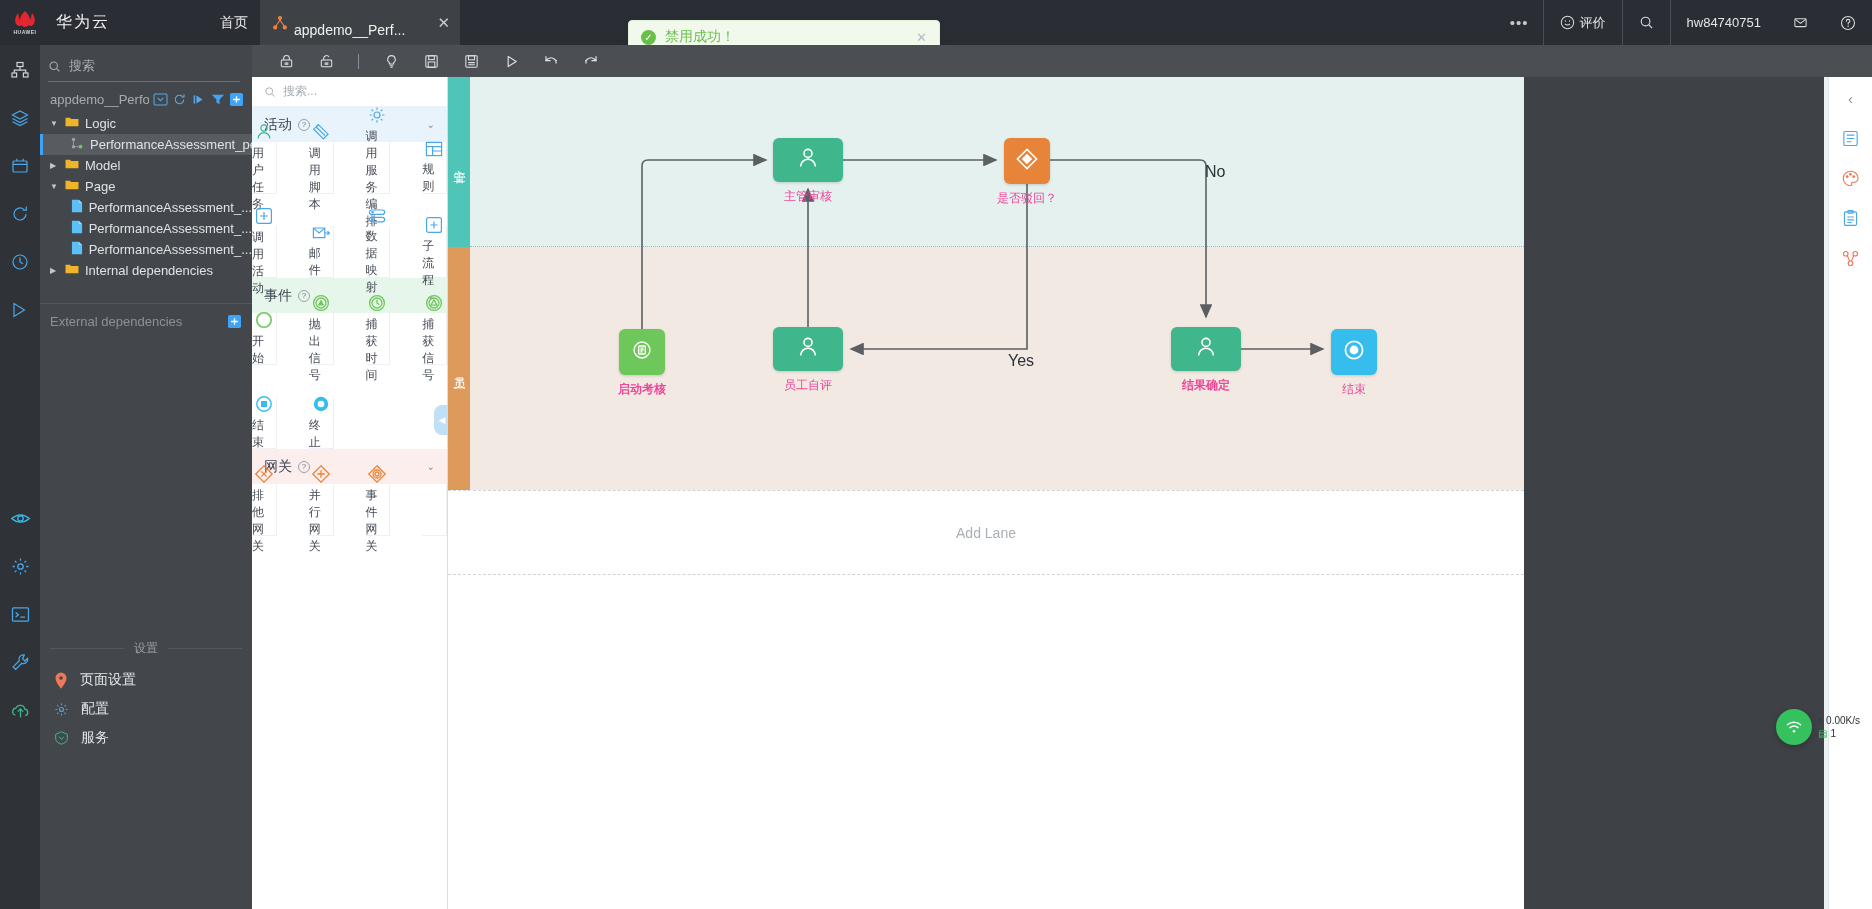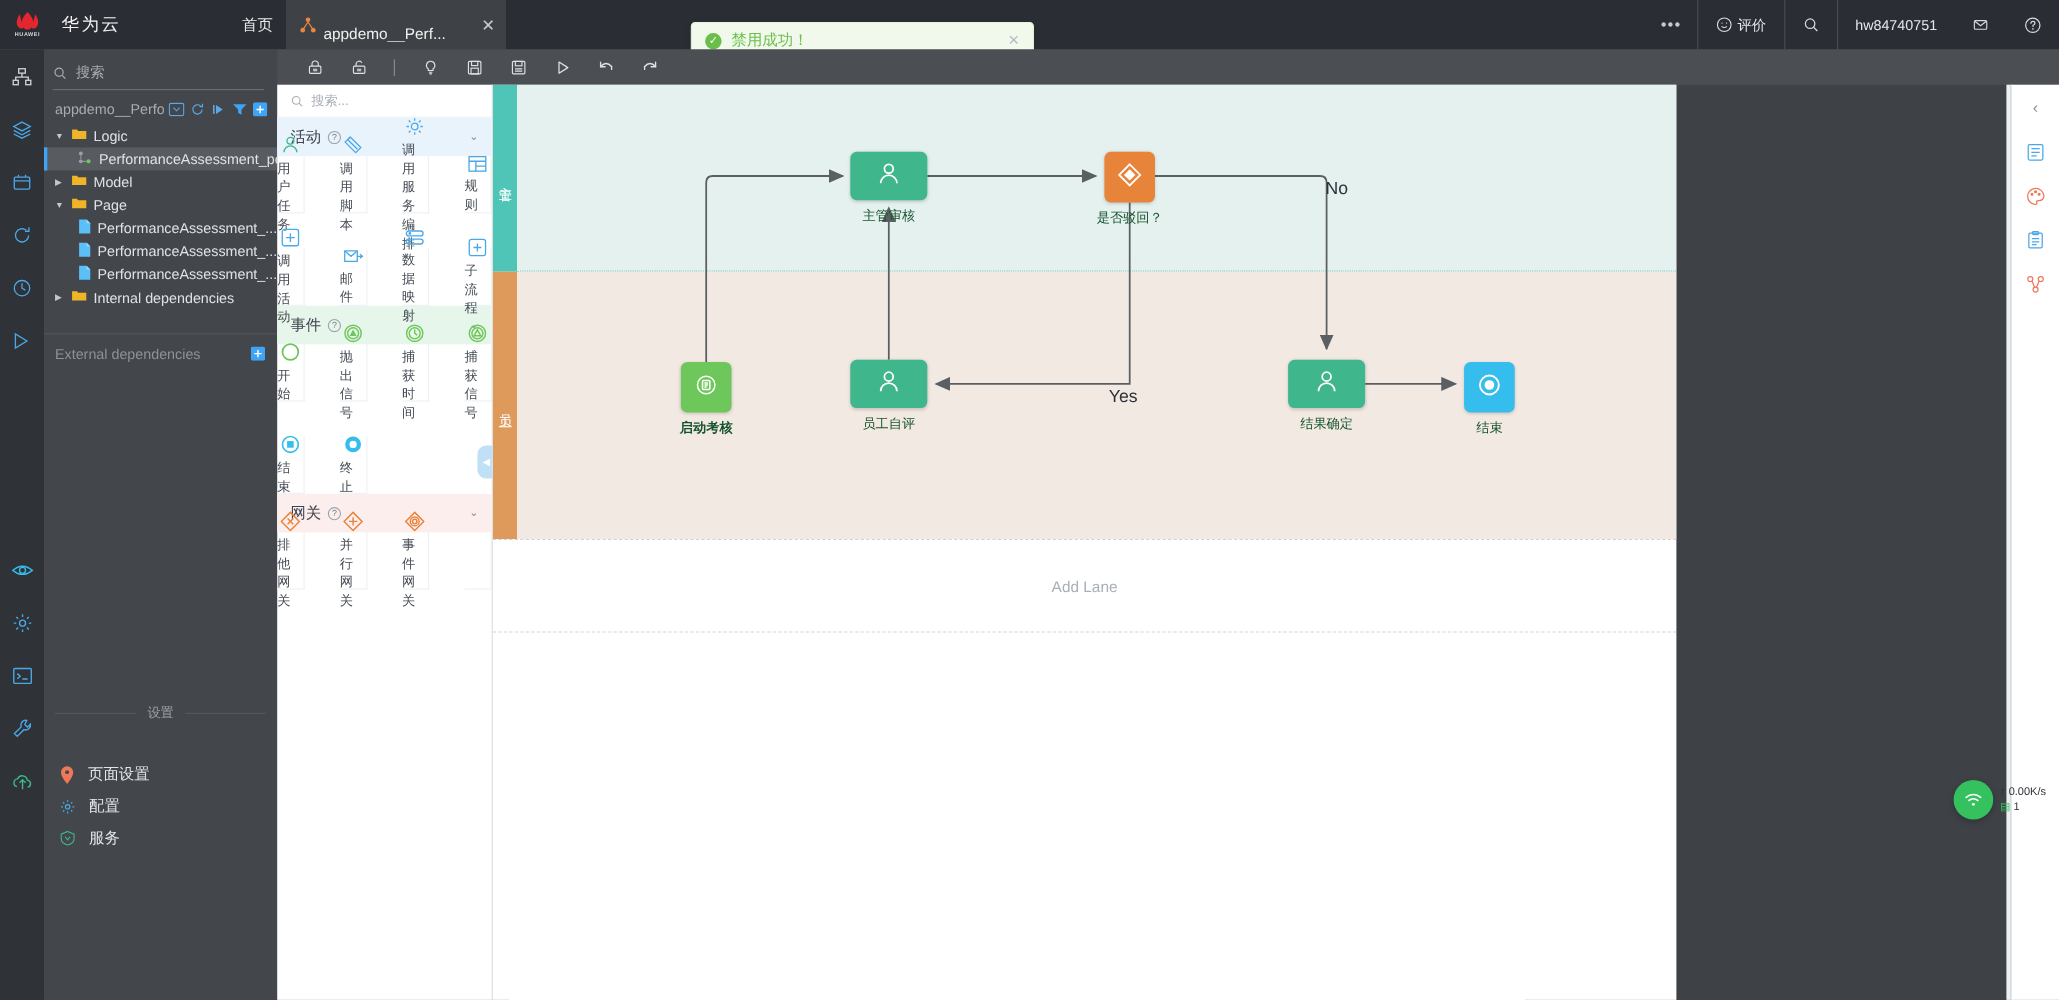--- a/index.html
+++ b/index.html
@@ -82,21 +82,21 @@
   .caret.empty { visibility: hidden; }
 
   .ext-dep { margin-top: 22px; border-top: 1px solid #54585c; padding: 10px 10px 0 10px;
     display: flex; align-items: center; }
   .ext-dep span.lbl { flex: 1; color: #8d9298; font-size: 13px; }
 
   .settings-div { position: absolute; left: 10px; right: 10px; top: 595px;
     display: flex; align-items: center; gap: 10px; color: #9aa0a6; font-size: 12px;}
   .settings-div .ln { flex: 1; height: 1px; background: #54585c; }
   .set-item { position: absolute; left: 14px; display: flex; align-items: center; gap: 12px;
-    color: #e2e5e8; font-size: 14px; margin-top: 24px; }
+    color: #e2e5e8; font-size: 14px; }
 
   
   .palette {
     position: absolute; left: 252px; top: 77px; width: 196px; height: 832px;
     background: #ffffff; border-right: 1px solid #d9dde1;
   }
   .pal-search { height: 30px; display: flex; align-items: center; gap: 7px;
     padding: 0 12px; color: #a8aeb5; font-size: 12px; border-bottom: 1px solid #eef1f4;}
   .pal-group { height: 35px; display: flex; align-items: center; padding: 0 12px;
     font-size: 14px; color: #3d4350; justify-content: space-between; }
@@ -131,21 +131,21 @@
     display: flex; align-items: center; justify-content: center;
     color: #a9afb6; font-size: 14px; }
 
   .node { position: absolute; width: 70px; height: 44px; border-radius: 6px;
     display: flex; align-items: center; justify-content: center;
     box-shadow: 0 1px 3px rgba(0,0,0,.16); }
   .node.user { background: #3fb68c; }
   .node.startev { background: #6ec75a; }
   .node.gateway { background: #e8833a; }
   .node.endev { background: #35bdee; }
-  .nlabel { position: absolute; font-size: 12px; color: #14532d; white-space: nowrap;
+  .nlabel { position: absolute; font-size: 12px; color: #ec4899; white-space: nowrap;
     transform: translateX(-50%); }
   .flowlabel { position: absolute; font-size: 16px; color: #2b3039; }
 
   svg.edges { position: absolute; left: 0; top: 0; width: 1076px; height: 500px;
     pointer-events: none; }
 
   .collapse-handle { position: absolute; left: 434px; top: 405px; width: 16px; height: 30px;
     background: #bfe0f7; border-radius: 8px 0 0 8px; display: flex; align-items: center;
     justify-content: center; color: #fff; font-size: 9px; }
 
@@ -837,21 +837,21 @@
               <path d="M13 7.8 18.2 13 13 18.2 7.8 13Z" fill="#fff" stroke="none"></path>
             </svg></span>
         </div>
         <div class="nlabel" style="left: 579px; top: 113px;">是否驳回？</div>
         <div class="node user" style="left: 723px; top: 250px; width: 70px; height: 44px;">
           <span><svg width="26" height="26" viewBox="0 0 26 26" fill="none" stroke="#fff" stroke-width="1.6">
               <circle cx="13" cy="8.4" r="4"></circle>
               <path d="M5.6 21.6a7.4 7.4 0 0 1 14.8 0"></path>
             </svg></span>
         </div>
-        <div class="nlabel" style="left: 758px; top: 300px;">结果确定</div>
+        <div class="nlabel" style="left: 758px; top: 300px; font-weight: bold;">结果确定</div>
         <div class="node endev" style="left: 883px; top: 252px; width: 46px; height: 46px;">
           <span><svg width="26" height="26" viewBox="0 0 26 26">
               <circle cx="13" cy="13" r="8.6" fill="none" stroke="#fff" stroke-width="1.7"></circle>
               <circle cx="13" cy="13" r="4.4" fill="#fff"></circle>
             </svg></span>
         </div>
         <div class="nlabel" style="left: 906px; top: 304px;">结束</div>
       </div>
     <div id="canvas-flowlabels">
         <div class="flowlabel" style="left: 757px; top: 86px;">No</div>

